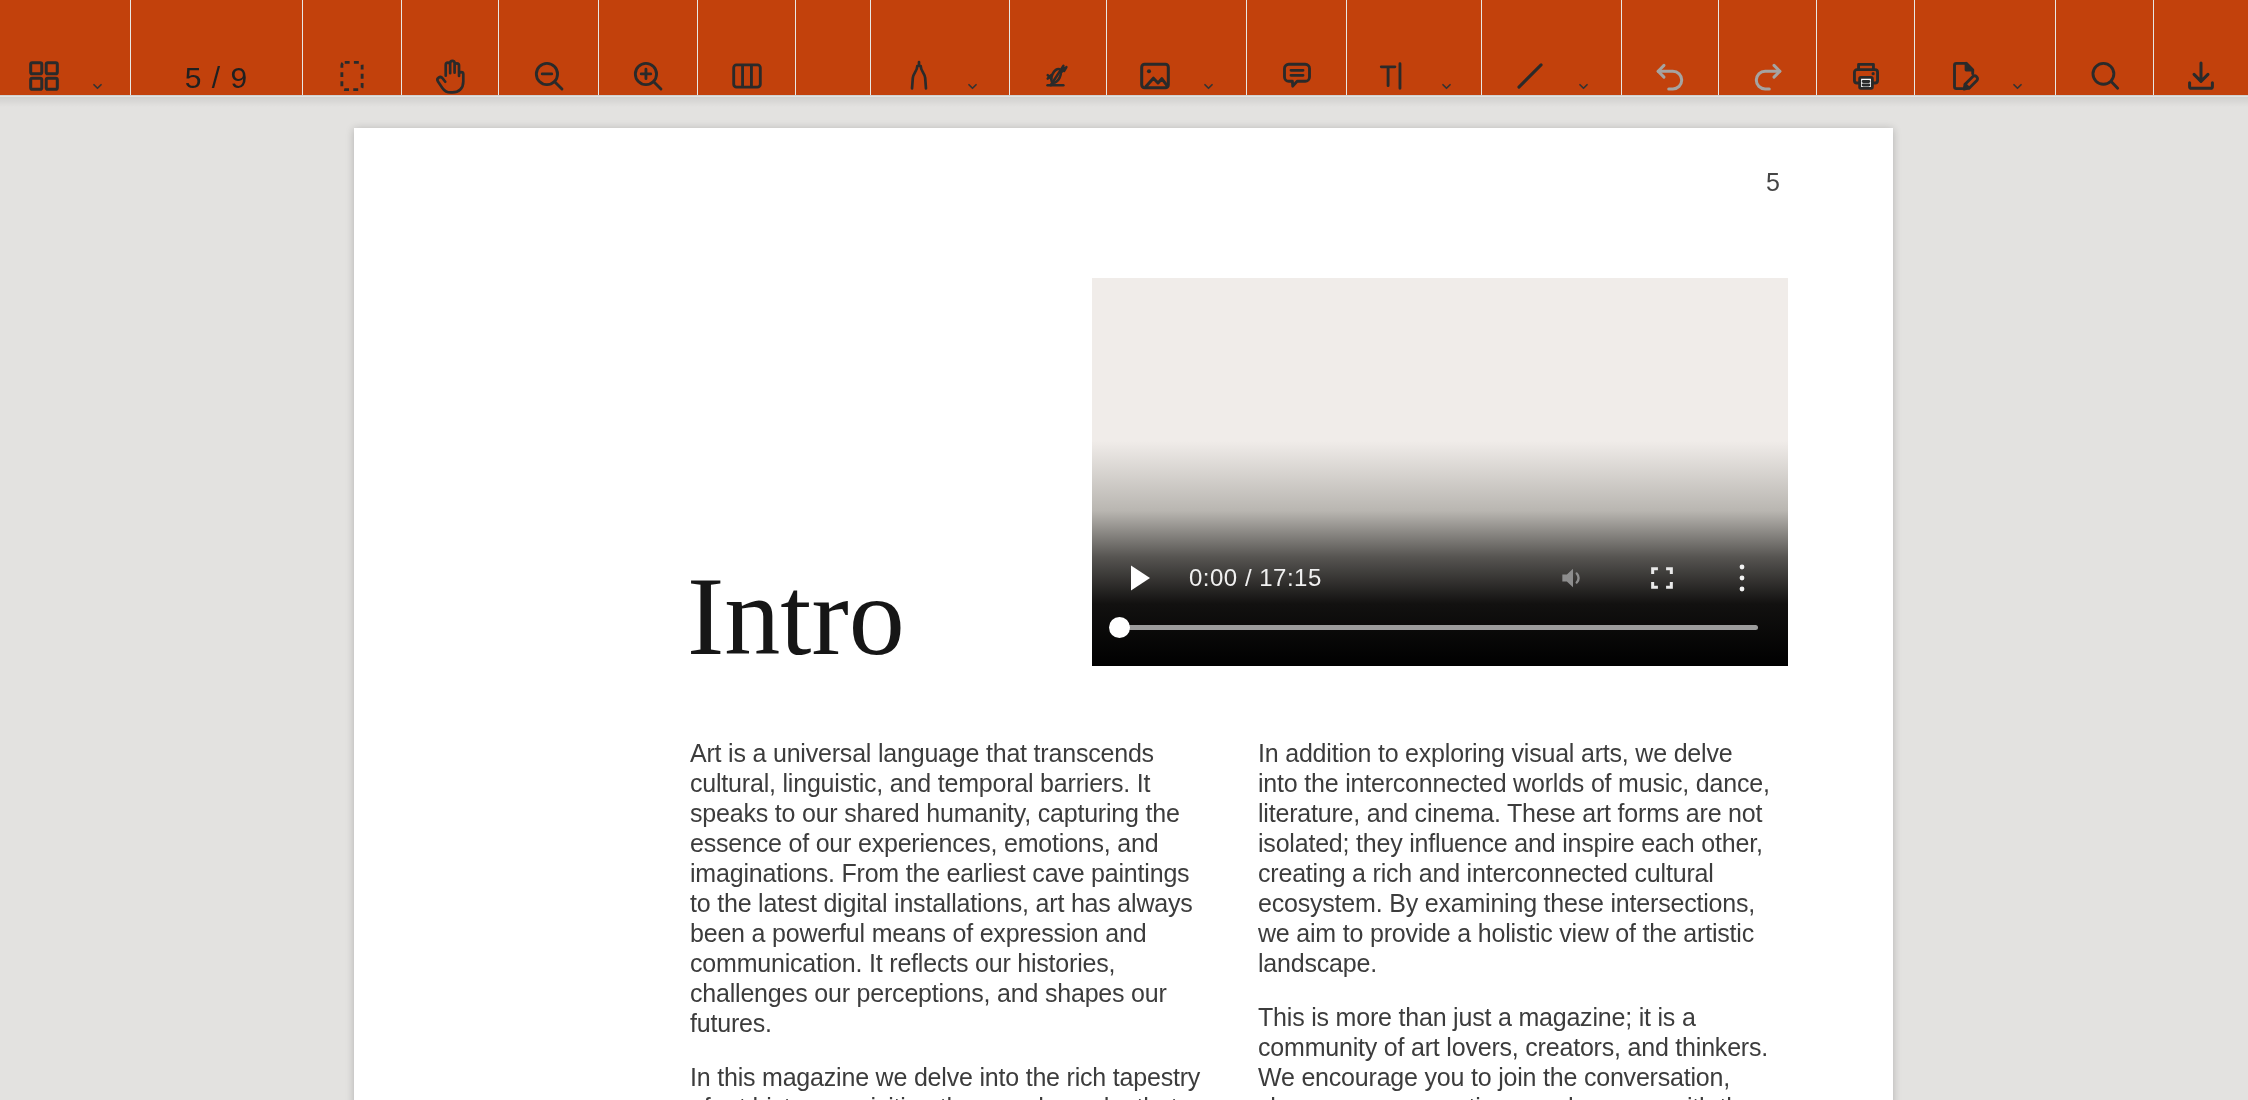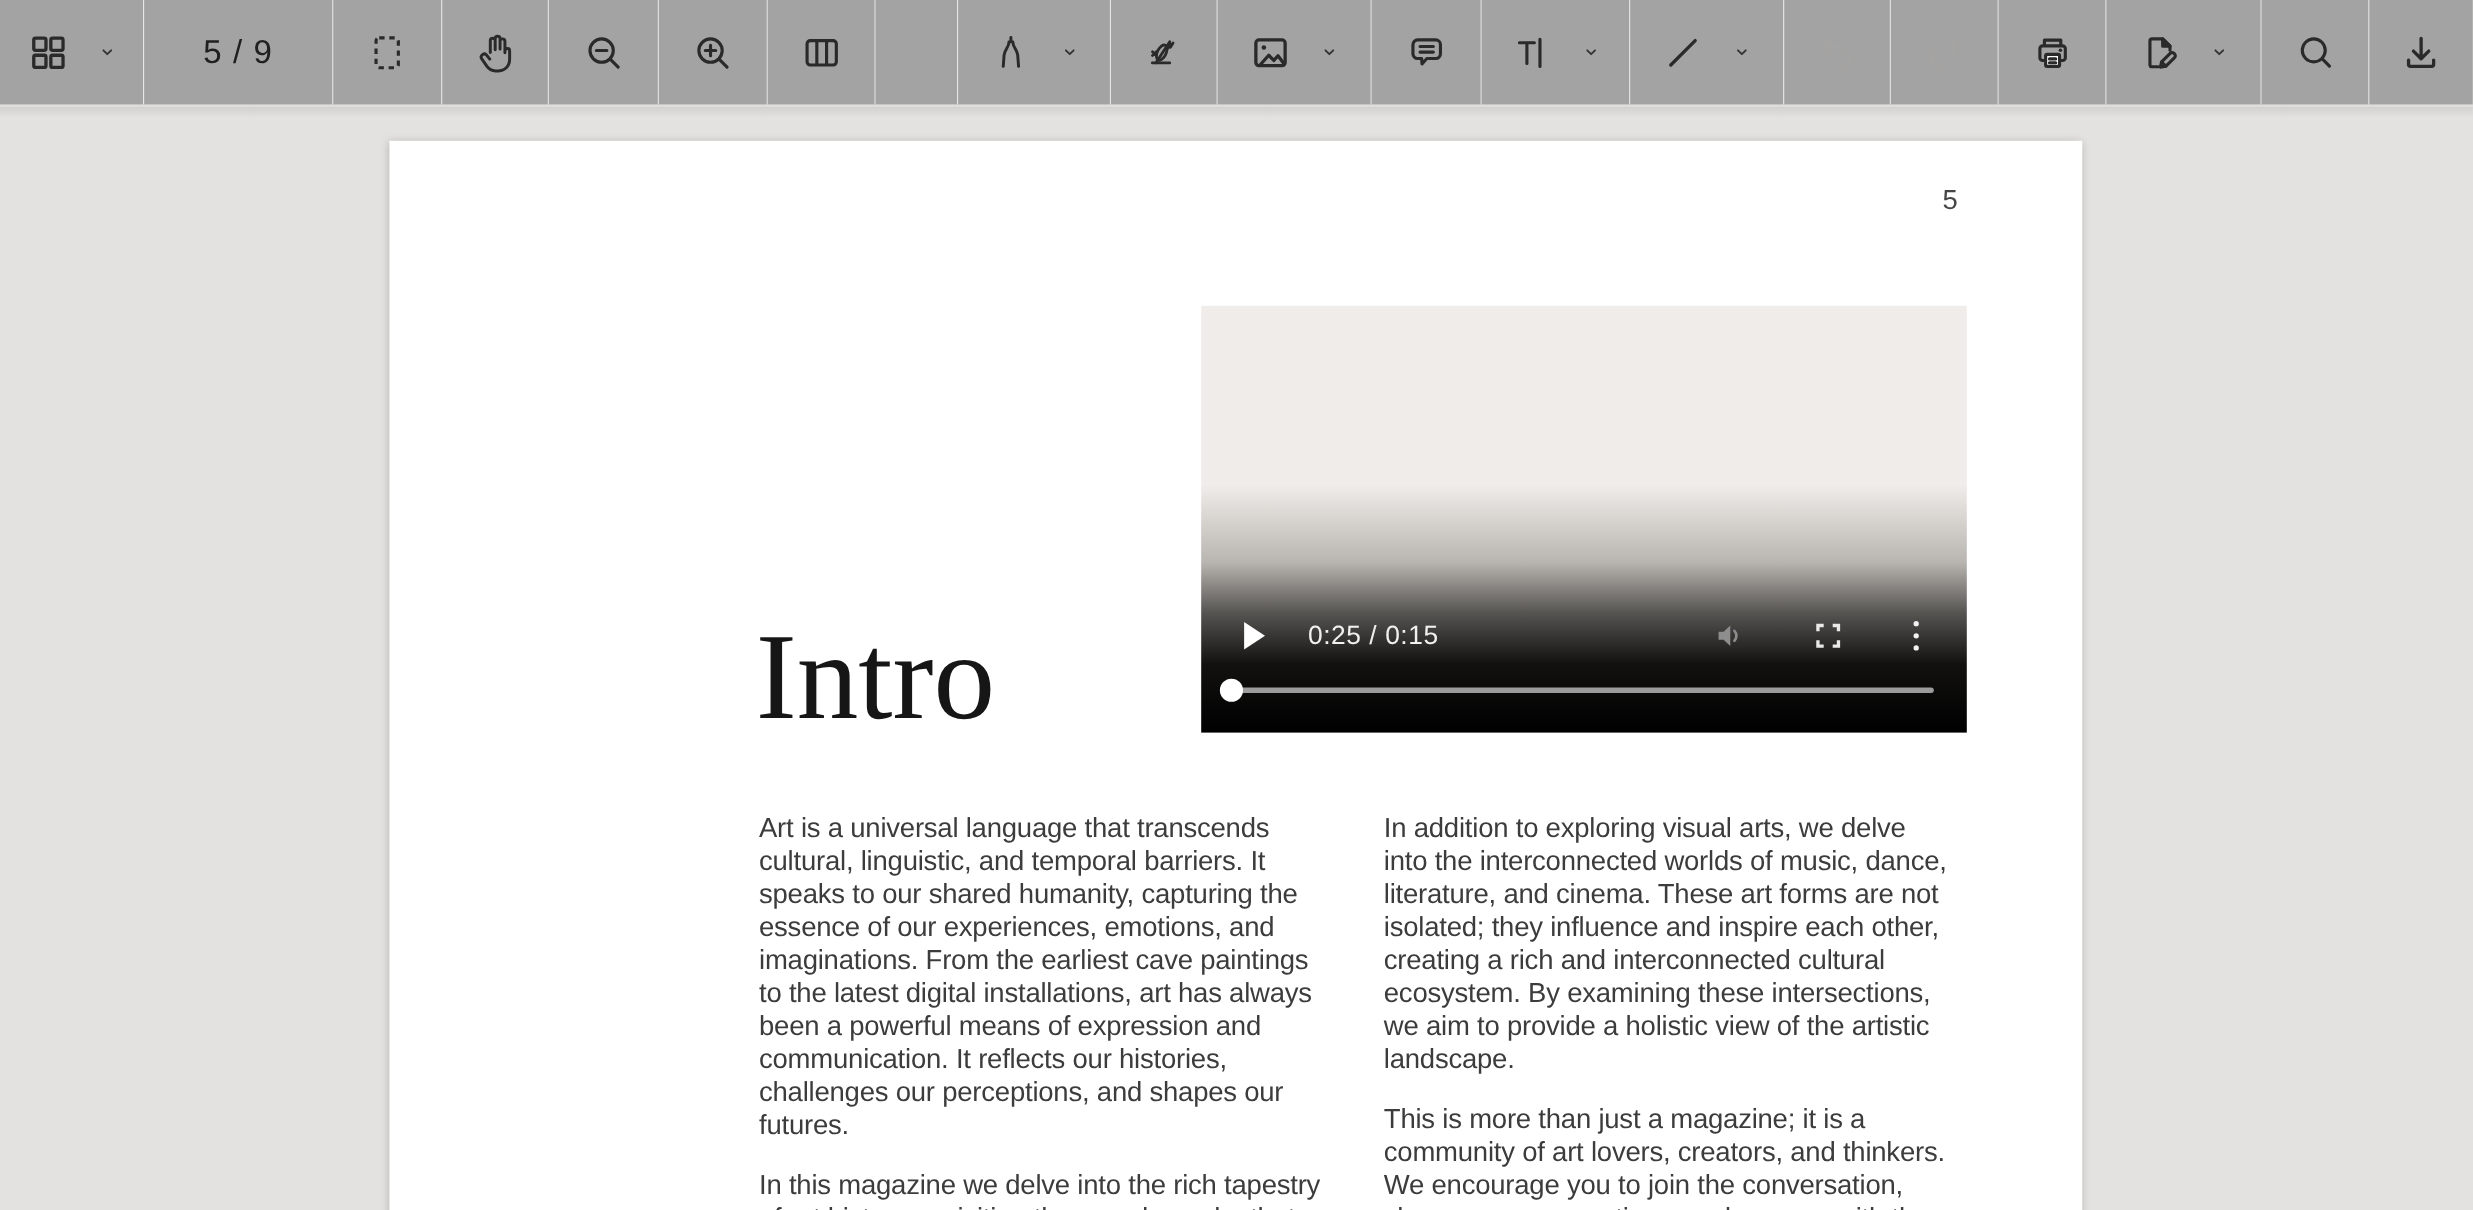--- a/index.html
+++ b/index.html
@@ -2,22 +2,22 @@
 <html><head>
 <meta charset="utf-8">
 <style>
   html,body{margin:0;padding:0;width:2248px;height:1100px;overflow:hidden;
     font-family:"Liberation Sans",sans-serif;background:#e3e2e0;}
   *{box-sizing:border-box;}
 
   
   .toolbar{position:absolute;left:0;top:0;width:2248px;height:96px;
     background:#fafaf9;border-bottom:1px solid #d2d1cf;display:flex;z-index:10;}
-  .tcell{height:100%;display:flex;align-items:center;justify-content:center;
-    border-right:1px solid #e8e7e5;background:#a3a3a3;gap:26px;cursor:pointer;
+  .tcell{height:100%;display:flex;align-items:flex-end;justify-content:center;
+    border-right:1px solid #e8e7e5;background:#c2410c;gap:26px;cursor:pointer;
     border-top:none;border-bottom:none;border-left:none;padding:0;}
   .tcell:last-child{border-right:none;}
   .tcell svg{display:block;}
   .icon-main{width:38px;height:38px;color:#2a2a2a;}
   .icon-chev{width:17px;height:17px;color:#333;}
   .disabled .icon-main{color:#a5a4a2;}
   .spacer-cell{cursor:default;}
   .page-indicator{font-size:30px;color:#202020;letter-spacing:1px;cursor:default;}
 
   
@@ -215,21 +215,21 @@
 
     <span class="page-number">5</span>
 
     <div class="video">
       <div class="vc-row">
         <button class="vc-play">
           <svg viewBox="0 0 24 28">
               <path d="M3 1.5v25l19-12.5z" fill="#ffffff"></path>
             </svg>
         </button>
-        <span class="vc-time">0:25 / 0:15</span>
+        <span class="vc-time">0:00 / 17:15</span>
         <button class="vc-volume">
           <svg viewBox="0 0 24 24">
             <path d="M4 9.3v5.4h3.4L12 19V5L7.4 9.3H4z" fill="currentColor"></path>
             <path d="M14.8 8.6a4.9 4.9 0 0 1 0 6.8" fill="none" stroke="currentColor" stroke-width="1.8" stroke-linecap="round"></path>
           </svg>
         </button>
         <button class="vc-full">
           <svg viewBox="0 0 24 24" fill="none" stroke="currentColor" stroke-width="2.6">
             <path d="M4 8.5V4h4.5M15.5 4H20v4.5M20 15.5V20h-4.5M8.5 20H4v-4.5"></path>
           </svg>

